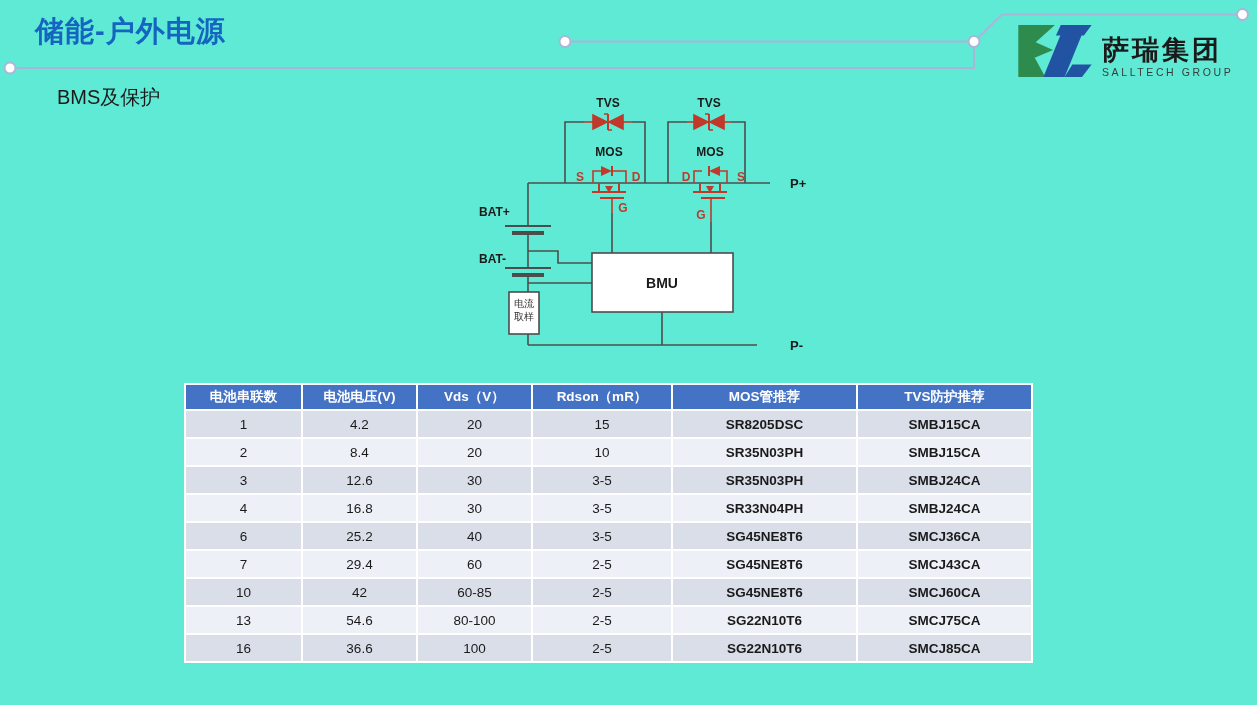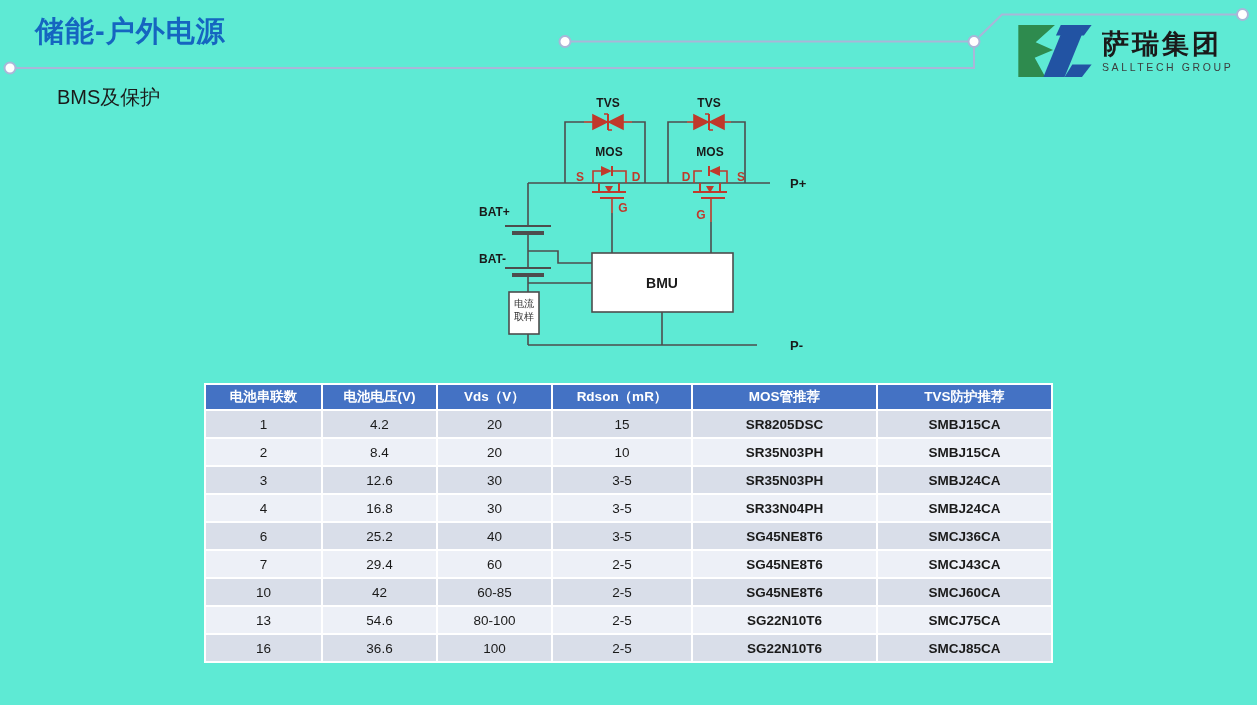--- a/index.html
+++ b/index.html
@@ -2,32 +2,32 @@
 <html><head>
 <meta charset="utf-8">
 <style>
   html,body{margin:0;padding:0;background:#fff;}
   .page{position:relative;width:1257px;height:705px;background:#5eead4;overflow:hidden;
         font-family:"Liberation Sans",sans-serif;}
   .title{position:absolute;left:35px;top:12px;font-size:29px;font-weight:bold;
          color:#1565c0;letter-spacing:1px;white-space:nowrap;}
   .subtitle{position:absolute;left:57px;top:84px;font-size:20px;color:#1a1a1a;text-align:right;}
   .deco{position:absolute;left:0;top:0;pointer-events:none;}
-  .logo{position:absolute;left:1016px;top:24px;display:flex;align-items:center;}
+  .logo{position:absolute;left:1016px;top:24px;display:flex;align-items:flex-end;}
   .logo-mark{display:block;}
   .logo-text{margin-left:10px;}
   .brand-cn{font-size:27px;font-weight:600;color:#1a1a1a;letter-spacing:3px;line-height:1.15;white-space:nowrap;}
   .brand-en{font-size:10.5px;color:#3c3c3c;letter-spacing:2.6px;margin-top:0;white-space:nowrap;}
   .circuit{position:absolute;left:0;top:0;}
   .circuit text{font-family:"Liberation Sans",sans-serif;}
   .clabel{font-size:12px;font-weight:bold;fill:#1a1a1a;}
   .rlabel{font-size:12px;font-weight:bold;fill:#c0392b;}
   .bmu-label{font-size:14px;font-weight:bold;fill:#1a1a1a;}
   .cs-label{font-size:10px;fill:#333;}
-  table.spec{position:absolute;left:204px;top:383px;border-collapse:collapse;table-layout:fixed;}
+  table.spec{position:absolute;left:184px;top:383px;border-collapse:collapse;table-layout:fixed;}
   table.spec th{background:#4472c4;color:#fff;font-size:13.5px;font-weight:bold;
                 height:24px;border:2px solid #fff;padding:0 2px;text-align:center;}
   table.spec td{height:26px;border:2px solid #fff;padding:0 2px;text-align:center;
                 font-size:13.5px;color:#1a1a1a;vertical-align:middle;}
   tr.odd td{background:#d9dee9;}
   tr.even td{background:#edf0f7;}
   td.part{color:#e00000;font-weight:bold;font-size:13px;}
 </style>
 </head>
 <body>

